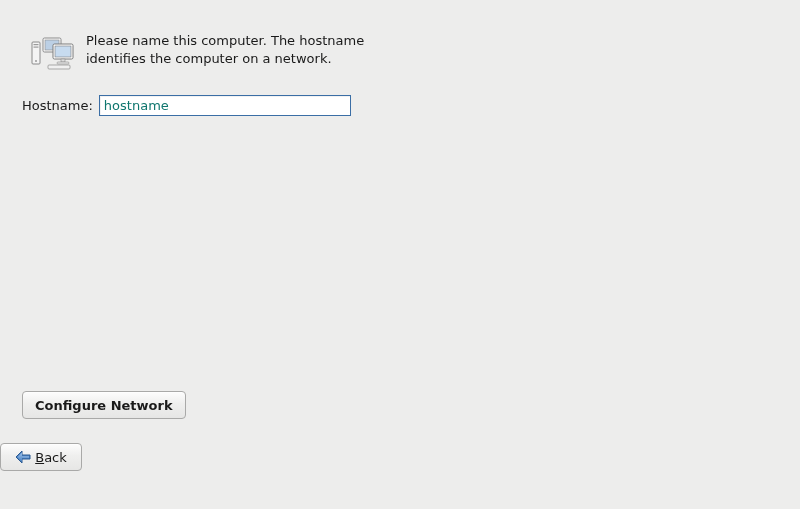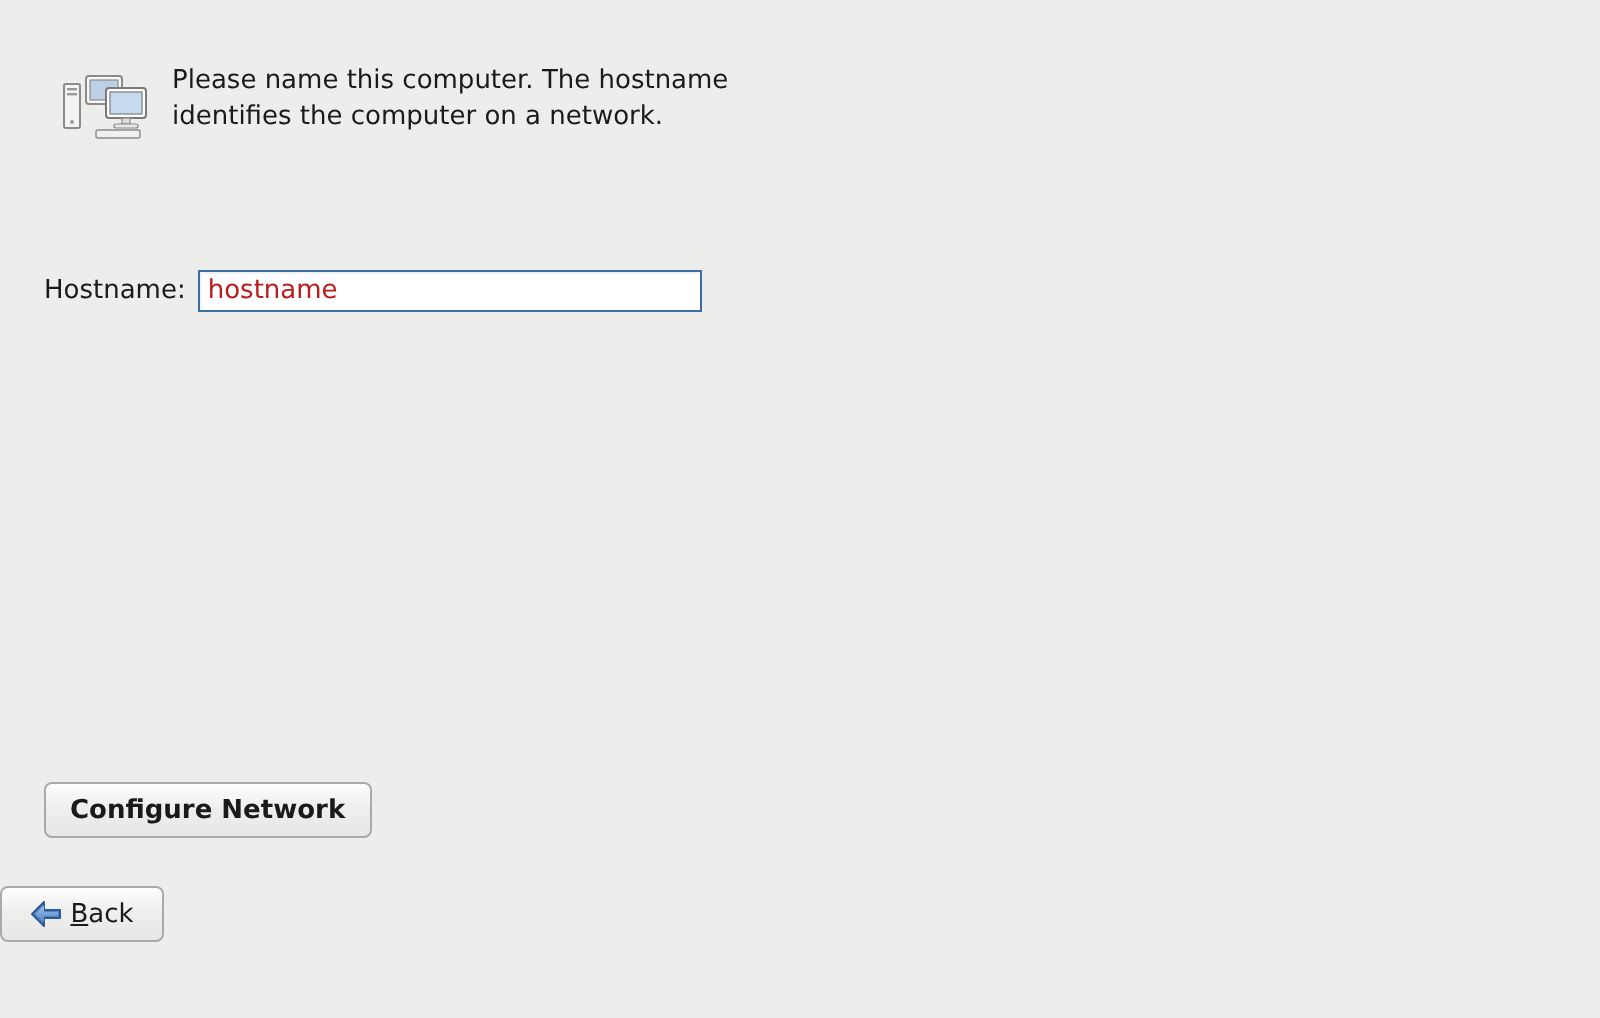--- a/index.html
+++ b/index.html
@@ -39,32 +39,31 @@
     line-height: 1.35;
     max-width: 300px;
   }
 
   .field-row {
     position: absolute;
     left: 22px;
     top: 95px;
     display: flex;
     align-items: center;
-    margin-top: 40px;
   }
   .field-label {
     margin-right: 6px;
   }
   .hostname-input {
     width: 252px;
     height: 21px;
     padding: 1px 4px;
     font-family: inherit;
     font-size: 13px;
-    color: #b91c1c;
+    color: #0f766e;
     background: #ffffff;
     border: 1px solid #3b6ea5;
     box-shadow: inset 1px 1px 0 rgba(0,0,0,0.05);
     outline: none;
     box-sizing: border-box;
     caret-color: #000;
   }
 
   .btn {
     display: inline-flex;

